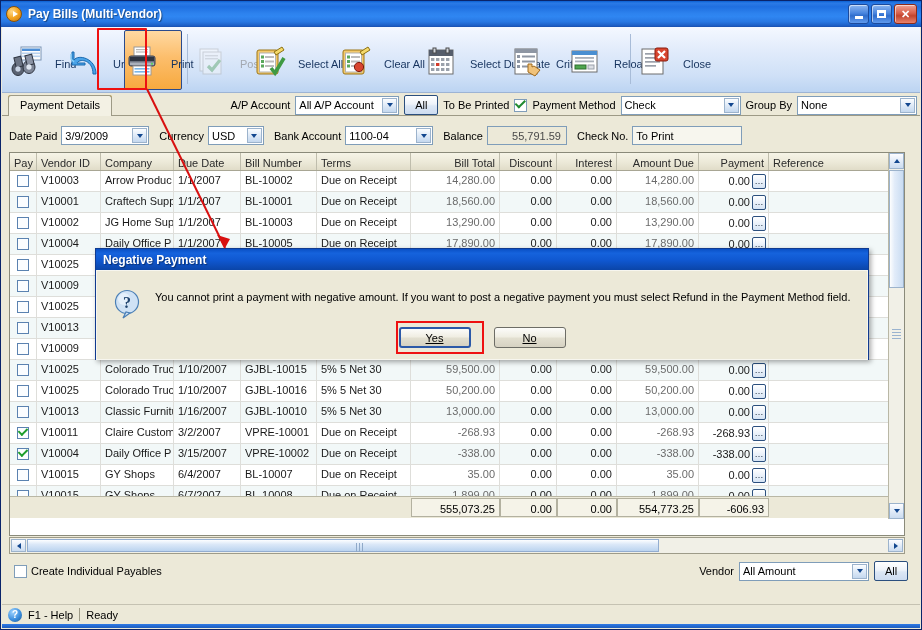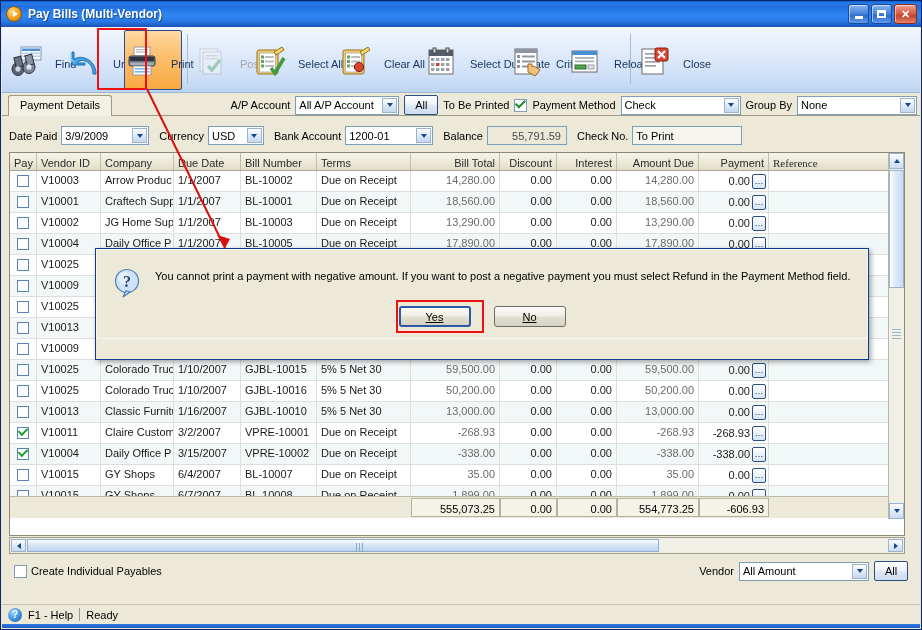--- a/index.html
+++ b/index.html
@@ -598,21 +598,21 @@
       <span>3/9/2009</span>
       <span class="arrow"></span>
     </div>
     <span style="margin-left:6px;">Currency</span>
     <div class="fld combo" style="width:56px;">
       <span>USD</span>
       <span class="arrow"></span>
     </div>
     <span style="margin-left:6px;">Bank Account</span>
     <div class="fld combo" style="width:88px;">
-      <span>1200-01</span>
+      <span>1100-04</span>
       <span class="arrow"></span>
     </div>
     <span style="margin-left:6px;">Balance</span>
     <div class="fld ro" style="width:80px;">55,791.59</div>
     <span style="margin-left:6px;">Check No.</span>
     <div class="fld shade" style="width:110px;">To Print</div>
   </div>
 
   <div id="grid-wrap">
     <div id="grid-head">
@@ -620,21 +620,21 @@
         <div class="hc" style="width: 64px; flex: 0 0 64px;">Vendor ID</div>
         <div class="hc" style="width: 73px; flex: 0 0 73px;">Company</div>
         <div class="hc" style="width: 67px; flex: 0 0 67px;">Due Date</div>
         <div class="hc" style="width: 76px; flex: 0 0 76px;">Bill Number</div>
         <div class="hc" style="width: 94px; flex: 0 0 94px;">Terms</div>
         <div class="hc r" style="width: 89px; flex: 0 0 89px;">Bill Total</div>
         <div class="hc r" style="width: 57px; flex: 0 0 57px;">Discount</div>
         <div class="hc r" style="width: 60px; flex: 0 0 60px;">Interest</div>
         <div class="hc r" style="width: 82px; flex: 0 0 82px;">Amount Due</div>
         <div class="hc r" style="width: 70px; flex: 0 0 70px;">Payment</div>
-        <div class="hc" style="width: 141px; flex: 0 0 141px; font-family: Liberation Serif, serif;">Reference</div>
+        <div class="hc" style="width: 141px; flex: 0 0 141px;">Reference</div>
       </div>
     <div id="grid-body">
         <div class="grow odd">
           <div class="gc pay" style="width: 27px; flex: 0 0 27px;">
             <div class="cellchk"></div>
           </div>
           <div class="gc" style="width: 64px; flex: 0 0 64px;">V10003</div>
           <div class="gc" style="width: 73px; flex: 0 0 73px;">Arrow Produc</div>
           <div class="gc" style="width: 67px; flex: 0 0 67px;">1/1/2007</div>
           <div class="gc" style="width: 76px; flex: 0 0 76px;">BL-10002</div>
@@ -1037,20 +1037,23 @@
 
   <div id="status-bar">
     <div id="help-icon">?</div>
     <span>F1 - Help</span>
     <div id="status-div"></div>
     <span>Ready</span>
   </div>
   <div id="bottom-edge"></div>
 
   <div id="dlg">
+    <div id="dlg-title">
+      <span>Negative Payment</span>
+    </div>
     <div id="dlg-body">
       <span id="dlg-icon">
         <svg width="30" height="30" viewBox="0 0 30 30">
           <circle cx="14" cy="13" r="11.5" fill="#cfe2f5" stroke="#4a7fb5" stroke-width="1.2"></circle>
           <circle cx="11" cy="10" r="6" fill="#e8f2fb" opacity=".85"></circle>
           <path d="M13 23 L10 29 L17 24 Z" fill="#cfe2f5" stroke="#4a7fb5" stroke-width="1.2"></path>
           <text x="14" y="19" font-family="Liberation Serif, serif" font-size="16" font-weight="bold" fill="#20456f" text-anchor="middle">?</text>
         </svg>
       </span>
       <div id="dlg-msg">

